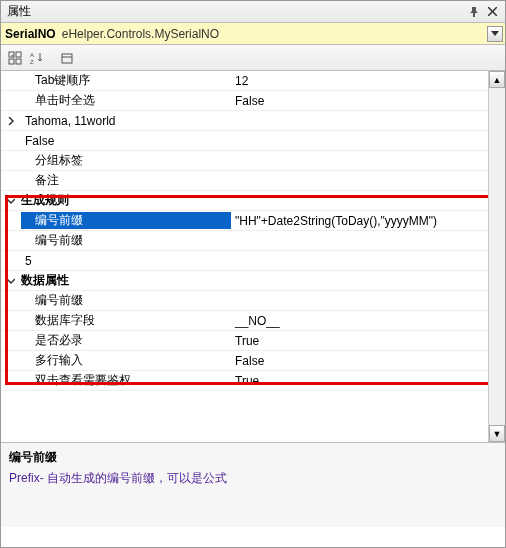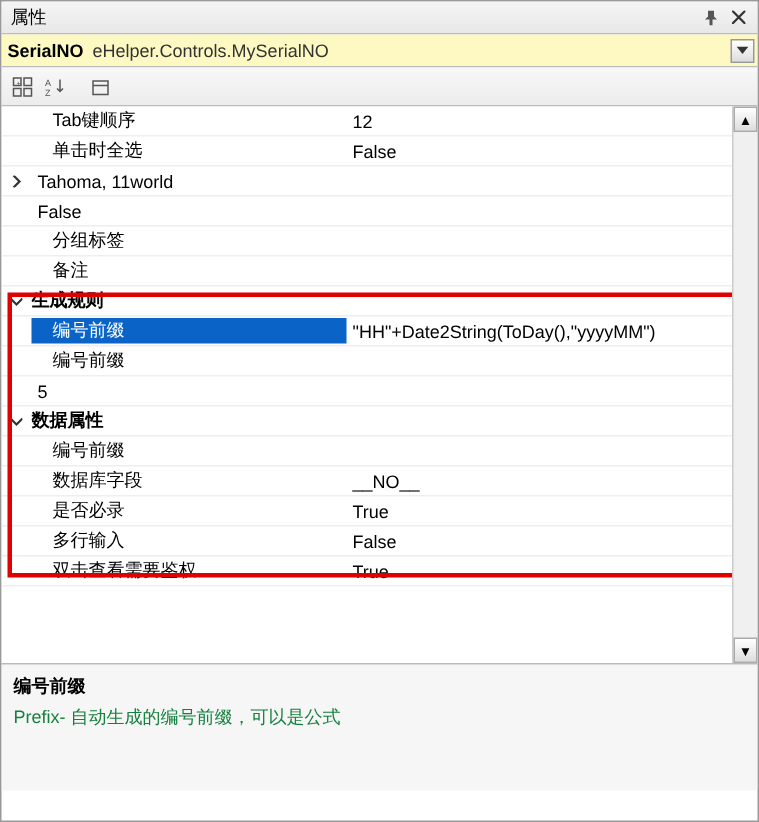--- a/index.html
+++ b/index.html
@@ -22,21 +22,21 @@
 .cat { font-weight: bold; }
 .cat .label { padding-left: 0; }
 .indent1 .label { padding-left: 14px; }
 .selected .label { background: #0a64c8; color: #fff; }
 .redbox { position: absolute; border: 3px solid #e00000; pointer-events: none; left: 4px; right: 6px; top: 124px; height: 190px; }
 .scrollbar { width: 17px; background: #f0f0f0; border-left: 1px solid #ccc; position: relative; }
 .sb-btn { height: 17px; background: linear-gradient(#fff,#ddd); border: 1px solid #aaa; display: flex; align-items: center; justify-content: center; font-size: 9px; cursor: pointer; }
 .sb-btn.bottom { position: absolute; bottom: 0; left: 0; right: 0; }
 .desc-panel { padding: 6px 8px; background: #f6f6f6; height: 84px; }
 .desc-title { font-weight: bold; margin-bottom: 4px; }
-.desc-text { color: #15803d; }
+.desc-text { color: #4c1d95; }
 svg { display: block; }
 </style>
 </head>
 <body>
 
 <div class="titlebar">
   <span class="title">属性</span>
   <span class="icon">
     <svg width="10" height="10" viewBox="0 0 10 10">
         <path d="M3 0 h4 v4 l2 2 h-3 v4 h-2 v-4 h-3 l2-2 z" fill="#555"></path>

